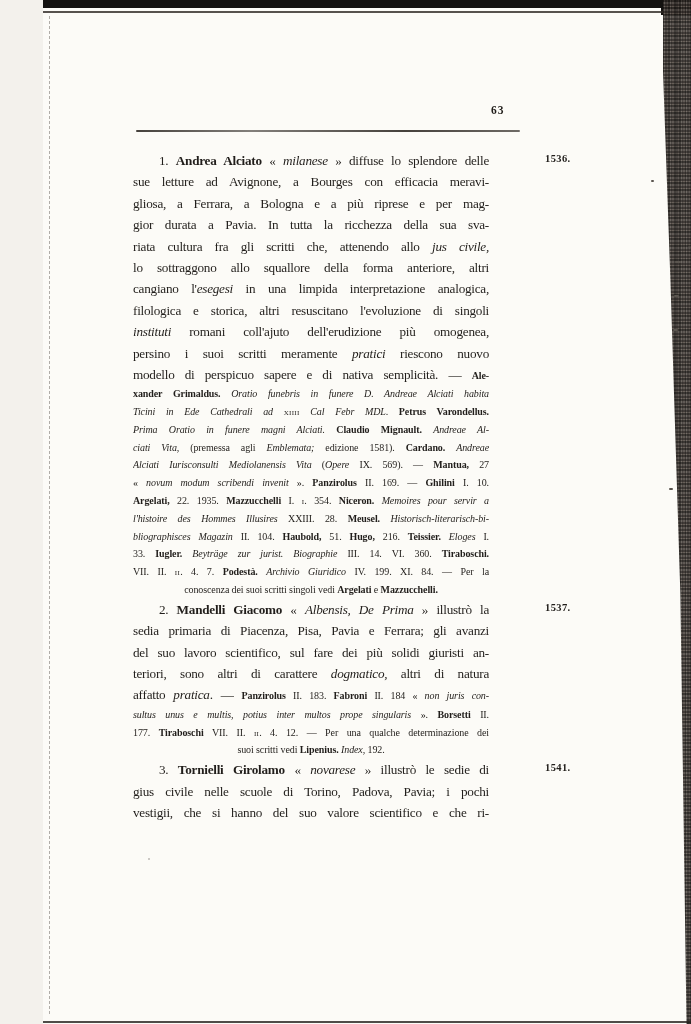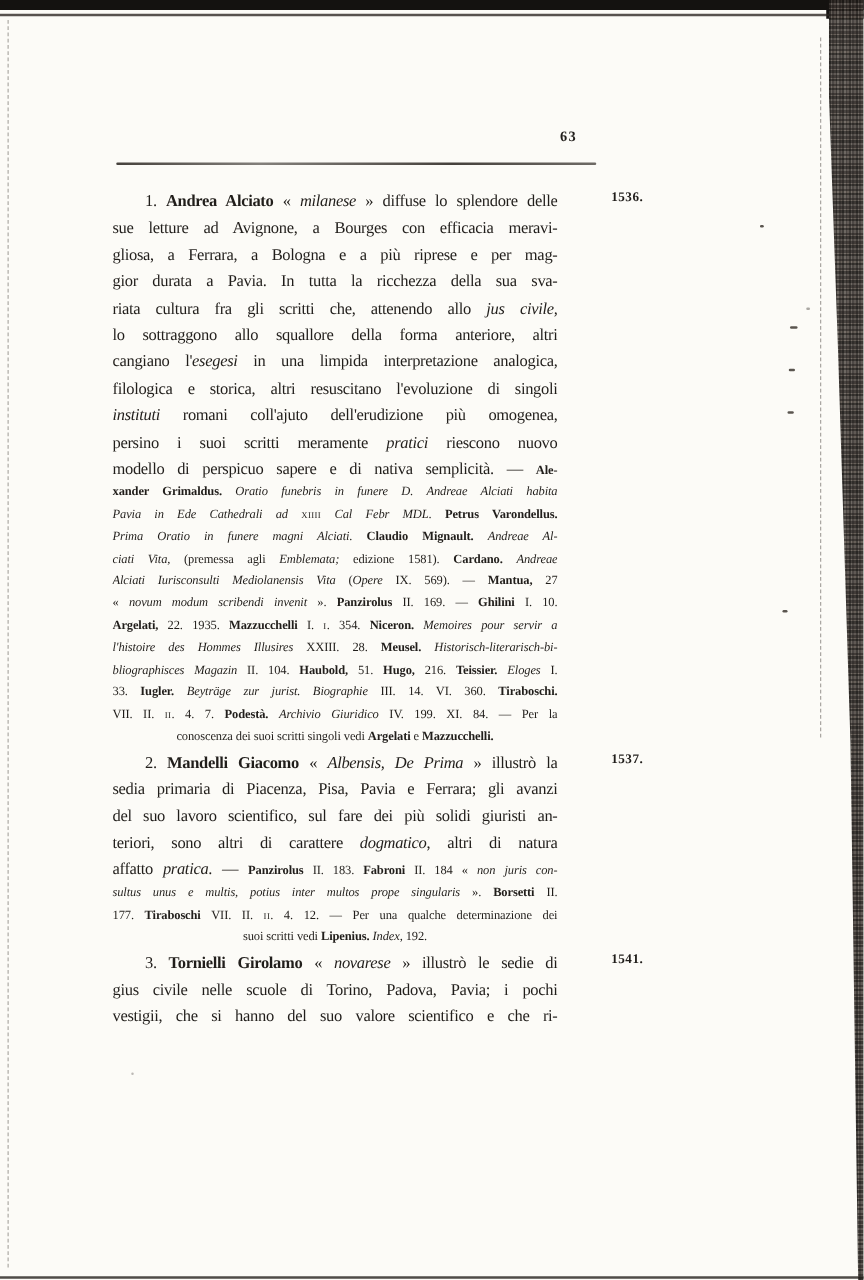--- a/index.html
+++ b/index.html
@@ -2,21 +2,21 @@
 <html><head>
 <meta charset="utf-8">
 <style>
   html,body{margin:0;padding:0;}
   body{
     width:691px;height:1024px;position:relative;overflow:hidden;
     background:#f3f1ec;
     font-family:"Liberation Serif","DejaVu Serif",serif;
     color:#211e1b;
   }
-  .page{position:absolute;inset:0;background:#fcfbf7;}
+  .page{position:absolute;inset:0;background:#fcfbf7;margin-left:43px;}
 
   
   .top-bar{position:absolute;top:0;left:0;right:0;height:8px;background:#141210;}
   .top-bar-corner{position:absolute;top:0;right:0;width:30px;height:15px;background:#141210;}
   .top-line{position:absolute;top:11px;left:0;right:0;height:1.5px;background:rgba(45,40,35,.8);}
   .left-dash{position:absolute;left:6px;top:16px;bottom:10px;width:0;border-left:1px dashed rgba(100,95,90,.5);}
   .bottom-line{position:absolute;bottom:1px;left:0;right:0;height:2px;background:rgba(35,32,28,.8);}
   .right-band{
     position:absolute;top:0;right:0;width:28px;height:100%;opacity:.95;
     background:
@@ -38,21 +38,21 @@
   .page-number{position:absolute;left:448px;top:104px;font-size:11.5px;font-weight:bold;letter-spacing:1px;}
   .header-rule{
     position:absolute;left:93px;top:130px;width:384px;height:2px;border-radius:1px;
     background:linear-gradient(90deg, rgba(50,45,40,.9), rgba(50,45,40,.6) 30%, rgba(50,45,40,.9) 70%, rgba(50,45,40,.7));
   }
 
   
   .text-column{position:absolute;left:90px;top:150px;width:356px;}
   .para{position:relative;}
   .margin-note{
-    position:absolute;left:399px;top:3px;
+    position:absolute;left:412px;top:3px;
     font-weight:bold;font-size:10.5px;letter-spacing:.4px;white-space:nowrap;font-family:Liberation Serif, serif;
   }
   .line{position:relative;text-align:justify;overflow:hidden;}
   .line::after{content:"";display:inline-block;width:100%;height:0;}
   .line.last{text-align:center;}
   .line.last::after{display:none;}
   .line.main{font-size:13.2px;line-height:21.4px;height:21.4px;letter-spacing:-0.25px;}
   .line.small{font-size:10px;line-height:17.8px;height:17.8px;letter-spacing:-0.1px;}
   .line.indent{text-indent:26px;}
   .sg-b{font-weight:bold;}
@@ -76,21 +76,21 @@
         <div class="line main"><span class="sg-n">gliosa, a Ferrara, a Bologna e a più riprese e per mag-</span></div>
         <div class="line main"><span class="sg-n">gior durata a Pavia. In tutta la ricchezza della sua sva-</span></div>
         <div class="line main"><span class="sg-n">riata cultura fra gli scritti che, attenendo allo </span><span class="sg-i">jus civile,</span></div>
         <div class="line main"><span class="sg-n">lo sottraggono allo squallore della forma anteriore, altri</span></div>
         <div class="line main"><span class="sg-n">cangiano l'</span><span class="sg-i">esegesi</span><span class="sg-n"> in una limpida interpretazione analogica,</span></div>
         <div class="line main"><span class="sg-n">filologica e storica, altri resuscitano l'evoluzione di singoli</span></div>
         <div class="line main"><span class="sg-i">instituti</span><span class="sg-n"> romani coll'ajuto dell'erudizione più omogenea,</span></div>
         <div class="line main"><span class="sg-n">persino i suoi scritti meramente </span><span class="sg-i">pratici</span><span class="sg-n"> riescono nuovo</span></div>
         <div class="line main"><span class="sg-n">modello di perspicuo sapere e di nativa semplicità. — </span><span class="sg-b sg-sm">Ale-</span></div>
         <div class="line small"><span class="sg-b">xander Grimaldus. </span><span class="sg-i">Oratio funebris in funere D. Andreae Alciati habita</span></div>
-        <div class="line small"><span class="sg-i">Pavia in Ede Cathedrali ad </span><span class="sg-sc">xiiii</span><span class="sg-i"> Cal Febr MDL</span><span class="sg-n">. </span><span class="sg-b">Petrus Varondellus.</span></div>
+        <div class="line small"><span class="sg-i">Ticini in Ede Cathedrali ad </span><span class="sg-sc">xiiii</span><span class="sg-i"> Cal Febr MDL</span><span class="sg-n">. </span><span class="sg-b">Petrus Varondellus.</span></div>
         <div class="line small"><span class="sg-i">Prima Oratio in funere magni Alciati. </span><span class="sg-b">Claudio Mignault. </span><span class="sg-i">Andreae Al-</span></div>
         <div class="line small"><span class="sg-i">ciati Vita</span><span class="sg-n">, (premessa agli </span><span class="sg-i">Emblemata;</span><span class="sg-n"> edizione 1581). </span><span class="sg-b">Cardano. </span><span class="sg-i">Andreae</span></div>
         <div class="line small"><span class="sg-i">Alciati Iurisconsulti Mediolanensis Vita</span><span class="sg-n"> (</span><span class="sg-i">Opere</span><span class="sg-n"> IX. 569). — </span><span class="sg-b">Mantua,</span><span class="sg-n"> 27</span></div>
         <div class="line small"><span class="sg-n">« </span><span class="sg-i">novum modum scribendi invenit</span><span class="sg-n"> ». </span><span class="sg-b">Panzirolus</span><span class="sg-n"> II. 169. — </span><span class="sg-b">Ghilini</span><span class="sg-n"> I. 10.</span></div>
         <div class="line small"><span class="sg-b">Argelati,</span><span class="sg-n"> 22. 1935. </span><span class="sg-b">Mazzucchelli</span><span class="sg-n"> I. </span><span class="sg-sc">i</span><span class="sg-n">. 354. </span><span class="sg-b">Niceron. </span><span class="sg-i">Memoires pour servir a</span></div>
         <div class="line small"><span class="sg-i">l'histoire des Hommes Illusires</span><span class="sg-n"> XXIII. 28. </span><span class="sg-b">Meusel. </span><span class="sg-i">Historisch-literarisch-bi-</span></div>
         <div class="line small"><span class="sg-i">bliographisces Magazin</span><span class="sg-n"> II. 104. </span><span class="sg-b">Haubold,</span><span class="sg-n"> 51. </span><span class="sg-b">Hugo,</span><span class="sg-n"> 216. </span><span class="sg-b">Teissier. </span><span class="sg-i">Eloges</span><span class="sg-n"> I.</span></div>
         <div class="line small"><span class="sg-n">33. </span><span class="sg-b">Iugler. </span><span class="sg-i">Beyträge zur jurist. Biographie</span><span class="sg-n"> III. 14. VI. 360. </span><span class="sg-b">Tiraboschi.</span></div>
         <div class="line small"><span class="sg-n">VII. II. </span><span class="sg-sc">ii</span><span class="sg-n">. 4. 7. </span><span class="sg-b">Podestà. </span><span class="sg-i">Archivio Giuridico</span><span class="sg-n"> IV. 199. XI. 84. — Per la</span></div>
         <div class="line small last"><span class="sg-n">conoscenza dei suoi scritti singoli vedi </span><span class="sg-b">Argelati</span><span class="sg-n"> e </span><span class="sg-b">Mazzucchelli.</span></div>

